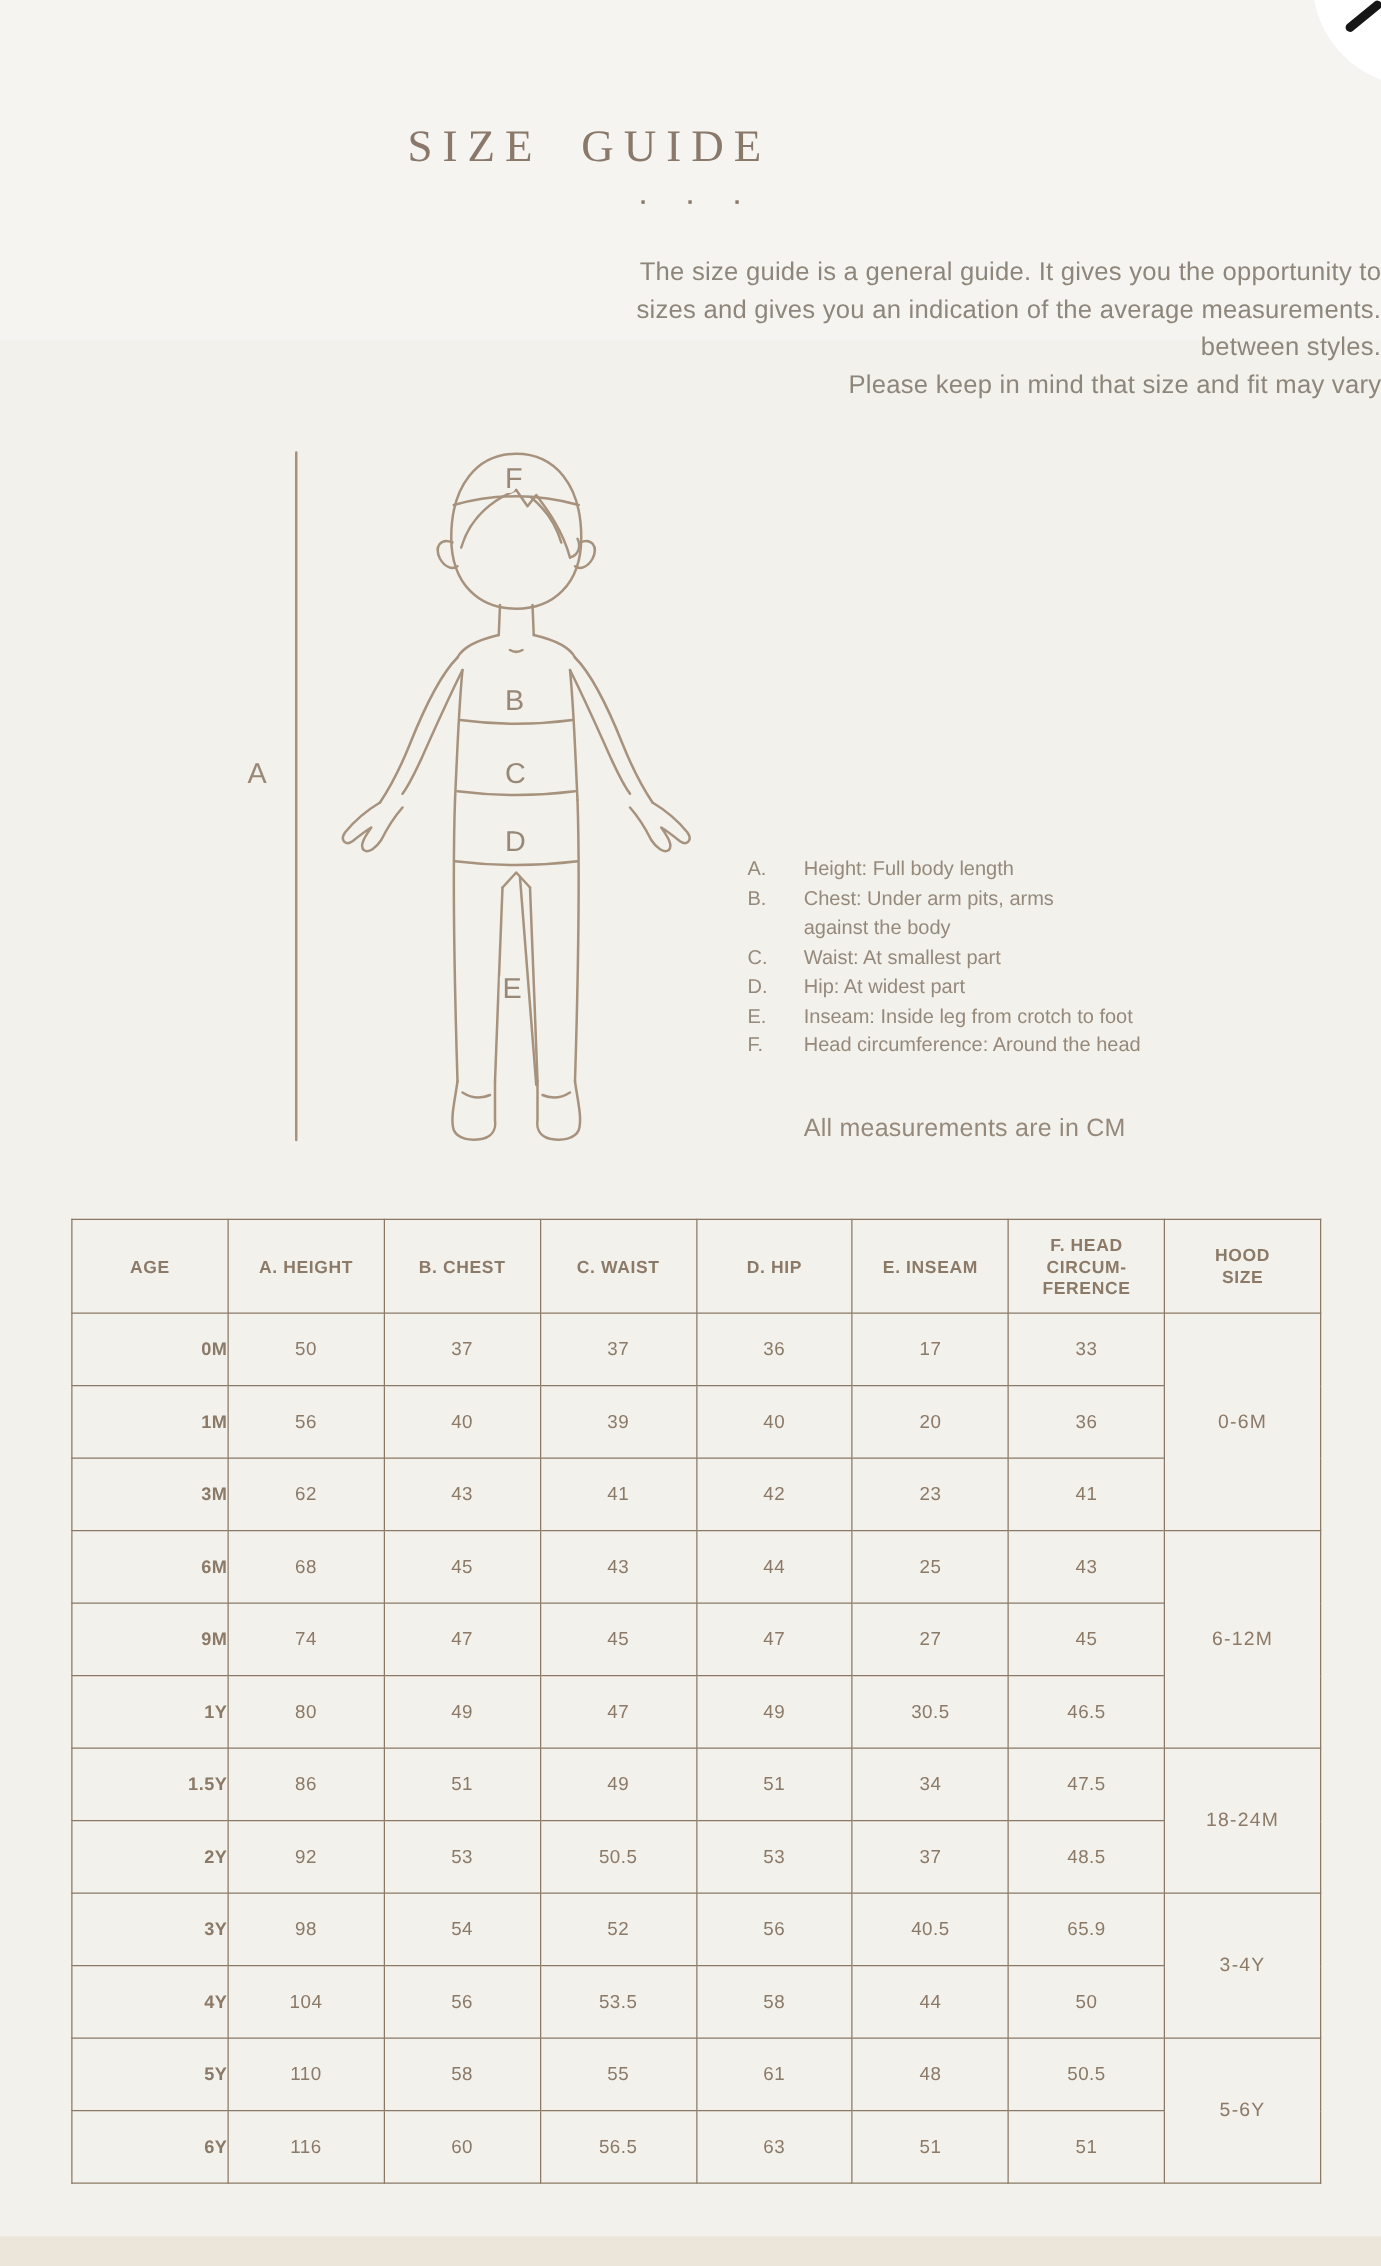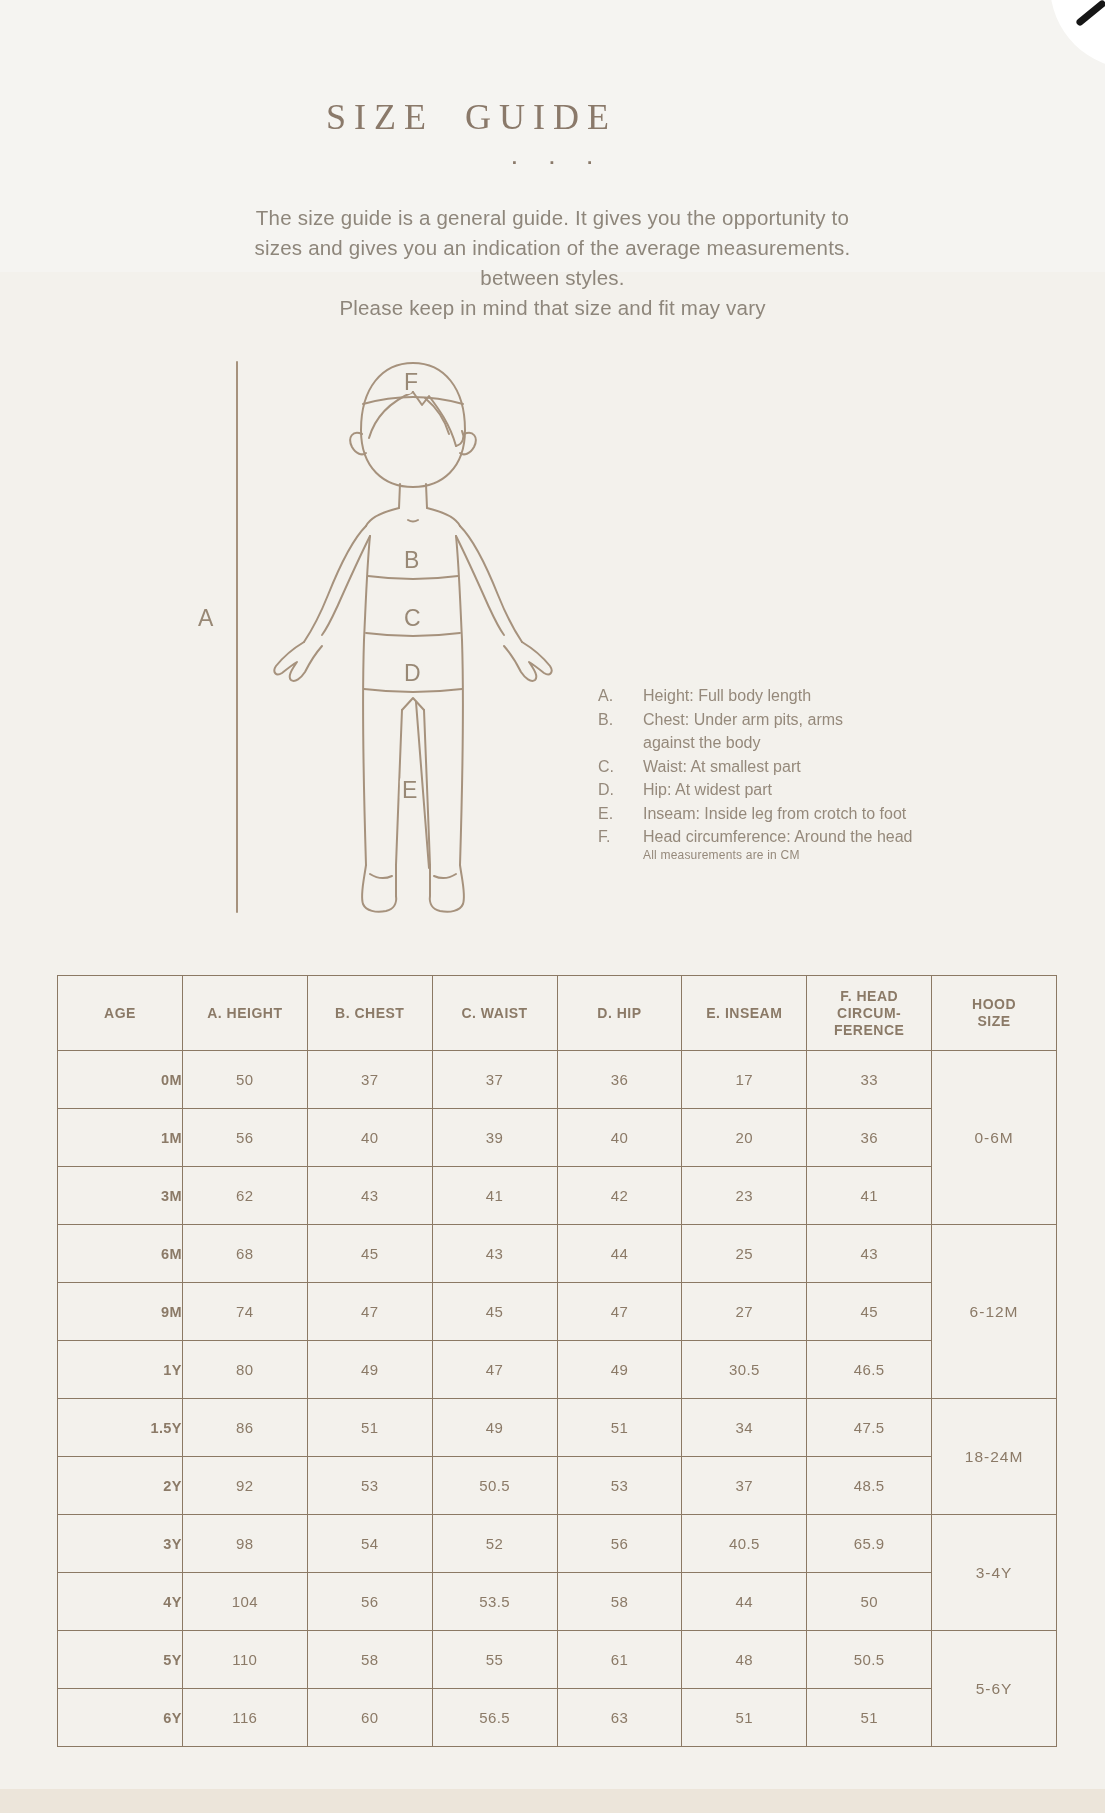--- a/index.html
+++ b/index.html
@@ -29,21 +29,21 @@
     color: #8a796a;
   }
   .dots {
     position: absolute; left: 0; top: 152px; width: 1105px;
     text-align: center; font-size: 19px; letter-spacing: 13px;
     padding-left: 13px; box-sizing: border-box;
     color: #8a796a; font-weight: bold;
   }
   .intro {
     position: absolute; left: 0; top: 203px; width: 1105px;
-    text-align: center; font-size: 20.5px; line-height: 30px;
+    text-align: right; font-size: 20.5px; line-height: 30px;
     letter-spacing: 0.2px; color: #8e867b;
   }
   .figure-svg {
     position: absolute; left: 180px; top: 350px;
     width: 560px; height: 580px;
   }
   .figure-svg path, .figure-svg line {
     fill: none; stroke: #a6927d; stroke-width: 2;
     stroke-linecap: round; stroke-linejoin: round;
   }
@@ -54,22 +54,22 @@
     stroke-linejoin: round;
   }
   .legend {
     position: absolute; left: 598px; top: 684px; width: 420px;
     color: #95897b; font-size: 16px; line-height: 23.5px;
   }
   .legend-row { display: flex; }
   .legend-key { width: 45px; flex: 0 0 45px; }
   .legend-text { white-space: pre-line; }
   .units-note {
-    position: absolute; left: 643px; top: 848px;
-    color: #95897b; font-size: 12px; letter-spacing: 0.2px;
+    position: absolute; left: 643px; top: 892px;
+    color: #95897b; font-size: 20px; letter-spacing: 0.2px;
   }
   .size-table {
     position: absolute; left: 57px; top: 975px; width: 1000px;
     border-collapse: collapse; table-layout: fixed;
     color: #8b7a67;
   }
   .size-table th, .size-table td {
     border: 1px solid #8b7964; text-align: center; vertical-align: middle;
     padding: 0;
   }

